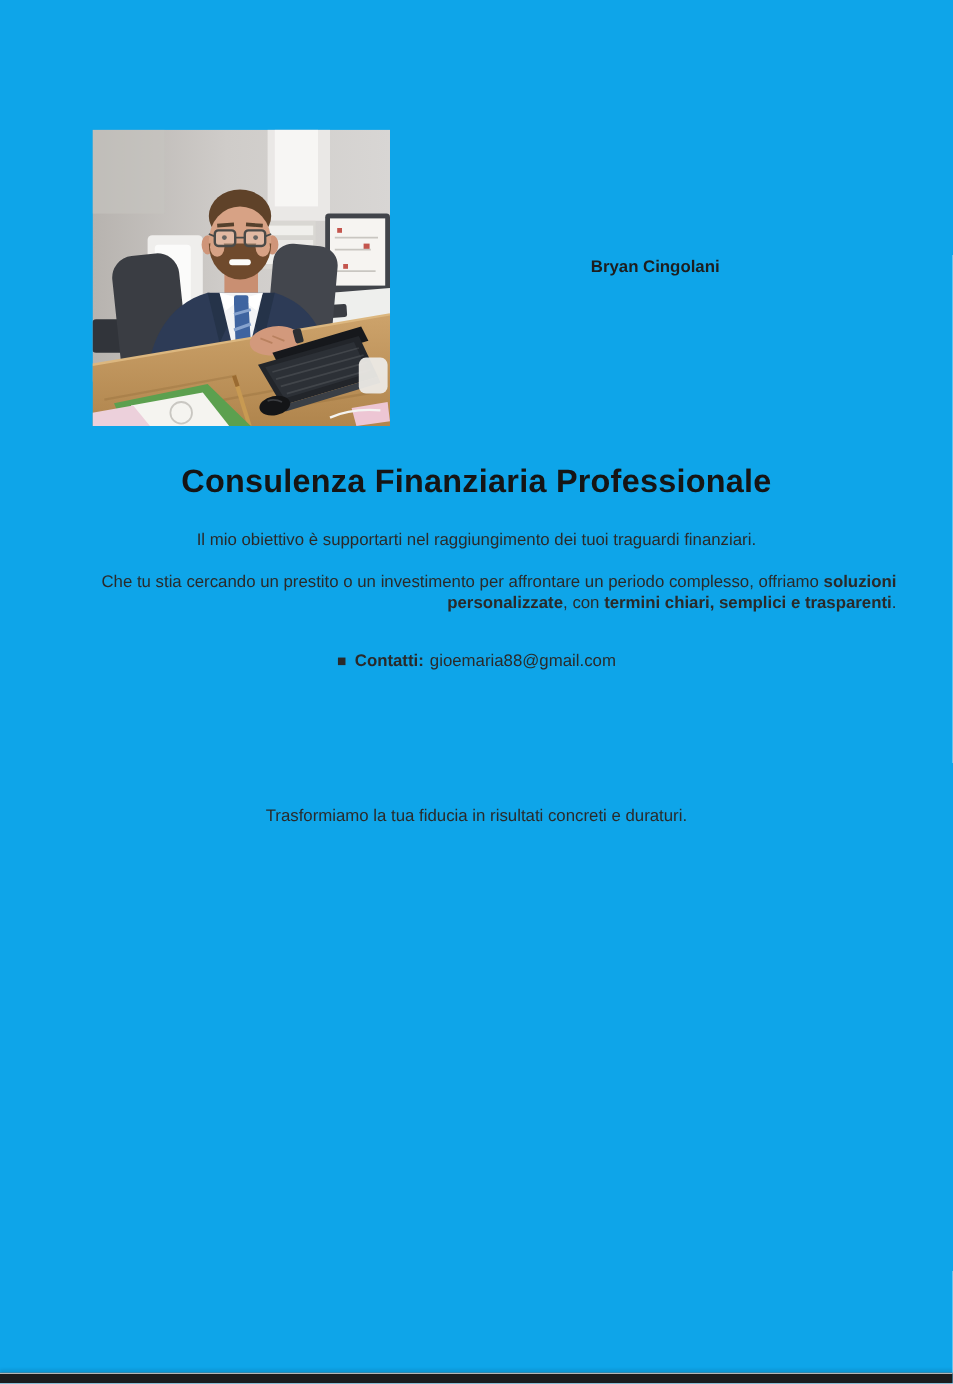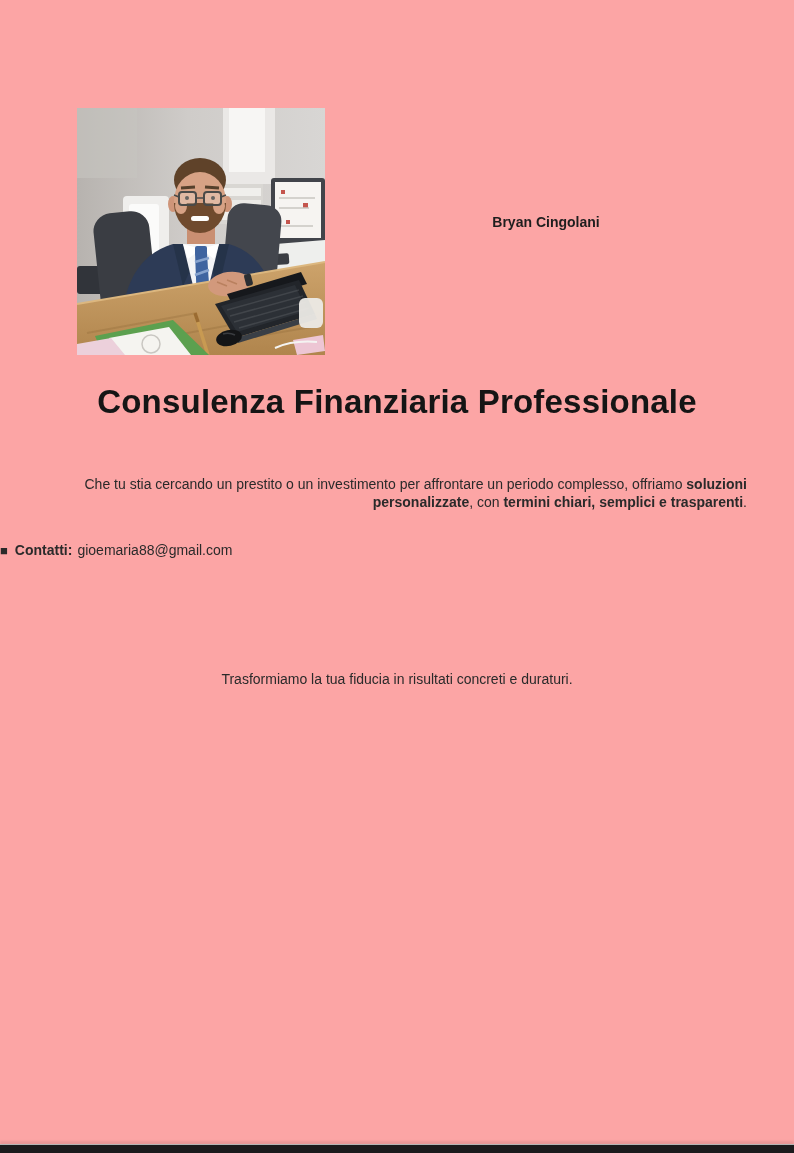--- a/index.html
+++ b/index.html
@@ -1,51 +1,51 @@
 <!DOCTYPE html>
 <html><head>
 <meta charset="utf-8">
 <style>
   html,body{margin:0;padding:0;background:#ffffff;}
   .page{
     position:relative;
     width:794px;height:1153px;
     margin:0 auto;
-    background:#fca5a5;
+    background:#0ea5e9;
     font-family:"Liberation Sans", sans-serif;
     color:#1e1e1e;
     overflow:hidden;
   }
   .abs{position:absolute;}
   .photo{
     left:77px;top:108px;width:248px;height:247px;
     overflow:hidden;
   }
   .photo svg{display:block;width:248px;height:247px;}
   .name-block{
     top:213px;left:396px;width:300px;
     text-align:center;font-size:14px;line-height:19px;
   }
   .name-block .name{font-weight:bold;}
   .title{
     top:386px;left:0;width:794px;margin:0;
-    text-align:center;font-size:33px;line-height:31px;font-weight:bold;
+    text-align:center;font-size:27px;line-height:31px;font-weight:bold;
     color:#151515;letter-spacing:0.2px;
   }
   .intro{
     top:440px;left:67px;width:660px;margin:0;
     text-align:center;font-size:14px;line-height:18px;color:#2a2a2a;
   }
   .pitch{
     top:476px;left:47px;width:700px;margin:0;
     text-align:right;font-size:14px;line-height:17.5px;color:#2a2a2a;
   }
   .contact{
     top:541px;left:0;width:794px;margin:0;
-    text-align:left;font-size:14px;line-height:18px;color:#2a2a2a;
+    text-align:center;font-size:14px;line-height:18px;color:#2a2a2a;
   }
   .contact .bullet{font-size:13px;margin-right:7px;}
   .contact strong{margin-right:5px;}
   .section-title{
     top:628px;left:0;width:794px;margin:0;
     text-align:center;font-size:20px;line-height:26px;font-weight:bold;color:#151515;
   }
   .closing{
     top:670px;left:67px;width:660px;margin:0;
     text-align:center;font-size:14px;line-height:18px;color:#2a2a2a;
@@ -169,20 +169,21 @@
       <path d="M198 240 Q216 232 240 234" stroke="#f4f4f2" stroke-width="2" fill="none"></path>
     </svg>
   </div>
 
   <div class="abs name-block">
     <div class="name">Bryan Cingolani</div>
   </div>
 
   <h1 class="abs title">Consulenza Finanziaria Professionale</h1>
 
+  <p class="abs intro">Il mio obiettivo è supportarti nel raggiungimento dei tuoi traguardi finanziari.</p>
 
   <p class="abs pitch"><span>Che tu stia cercando un prestito o un investimento per affrontare un periodo complesso, offriamo </span><strong>soluzioni personalizzate</strong><span>, con </span><strong>termini chiari, semplici e trasparenti</strong><span>.</span></p>
 
   <p class="abs contact"><span class="bullet">■</span><strong>Contatti:</strong><span>gioemaria88@gmail.com</span></p>
 
 
   <p class="abs closing">Trasformiamo la tua fiducia in risultati concreti e duraturi.</p>
 
   <div class="abs footer-bar" style="background: rgb(27, 27, 29);"></div>
 

